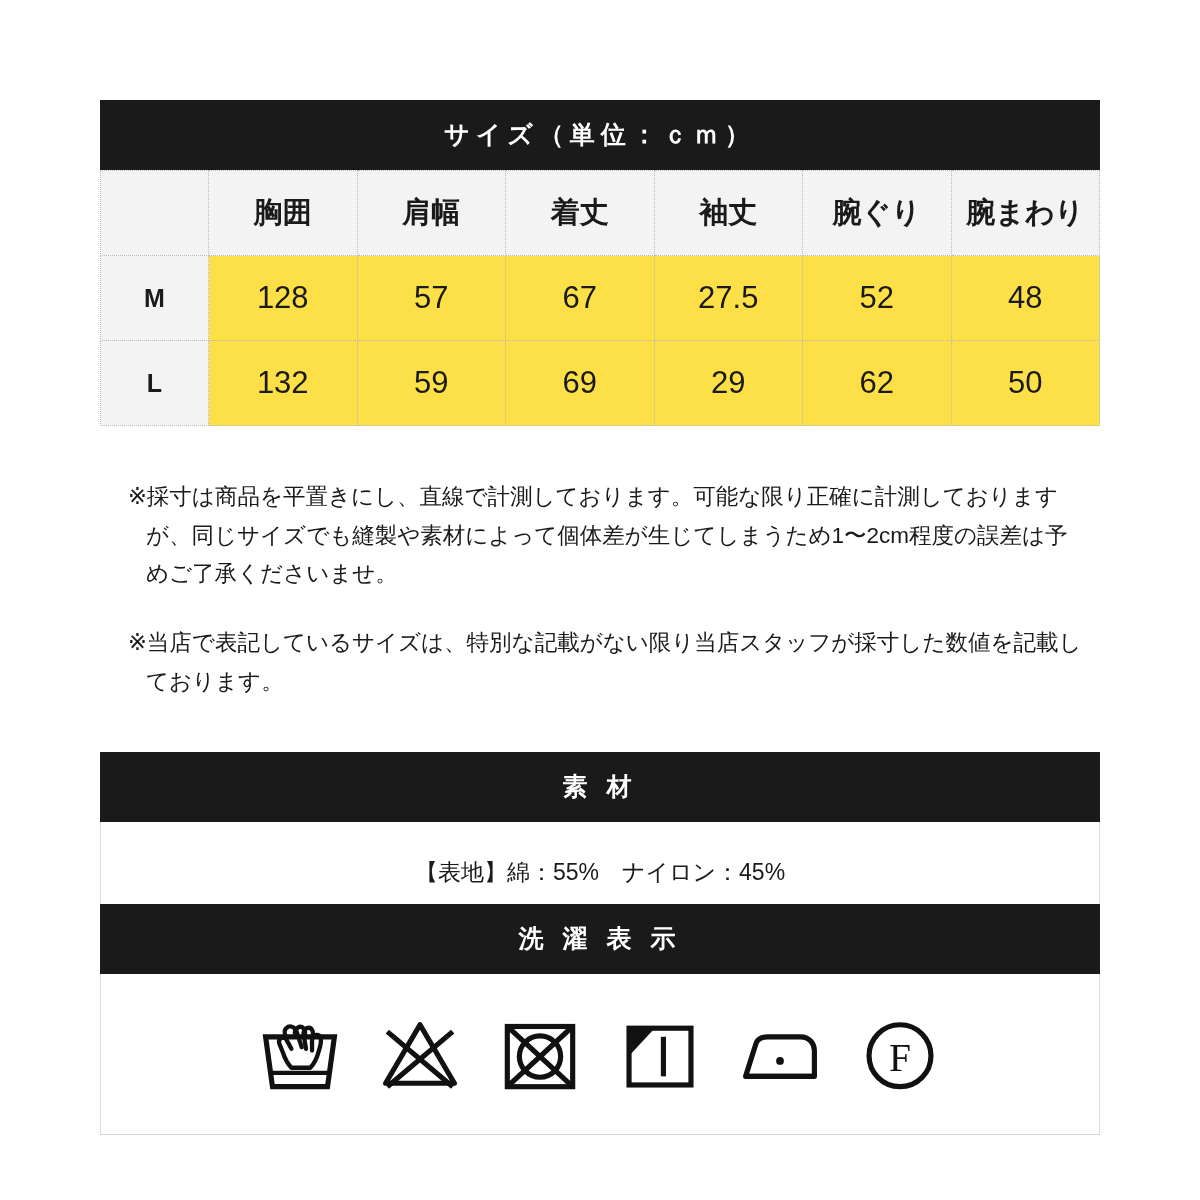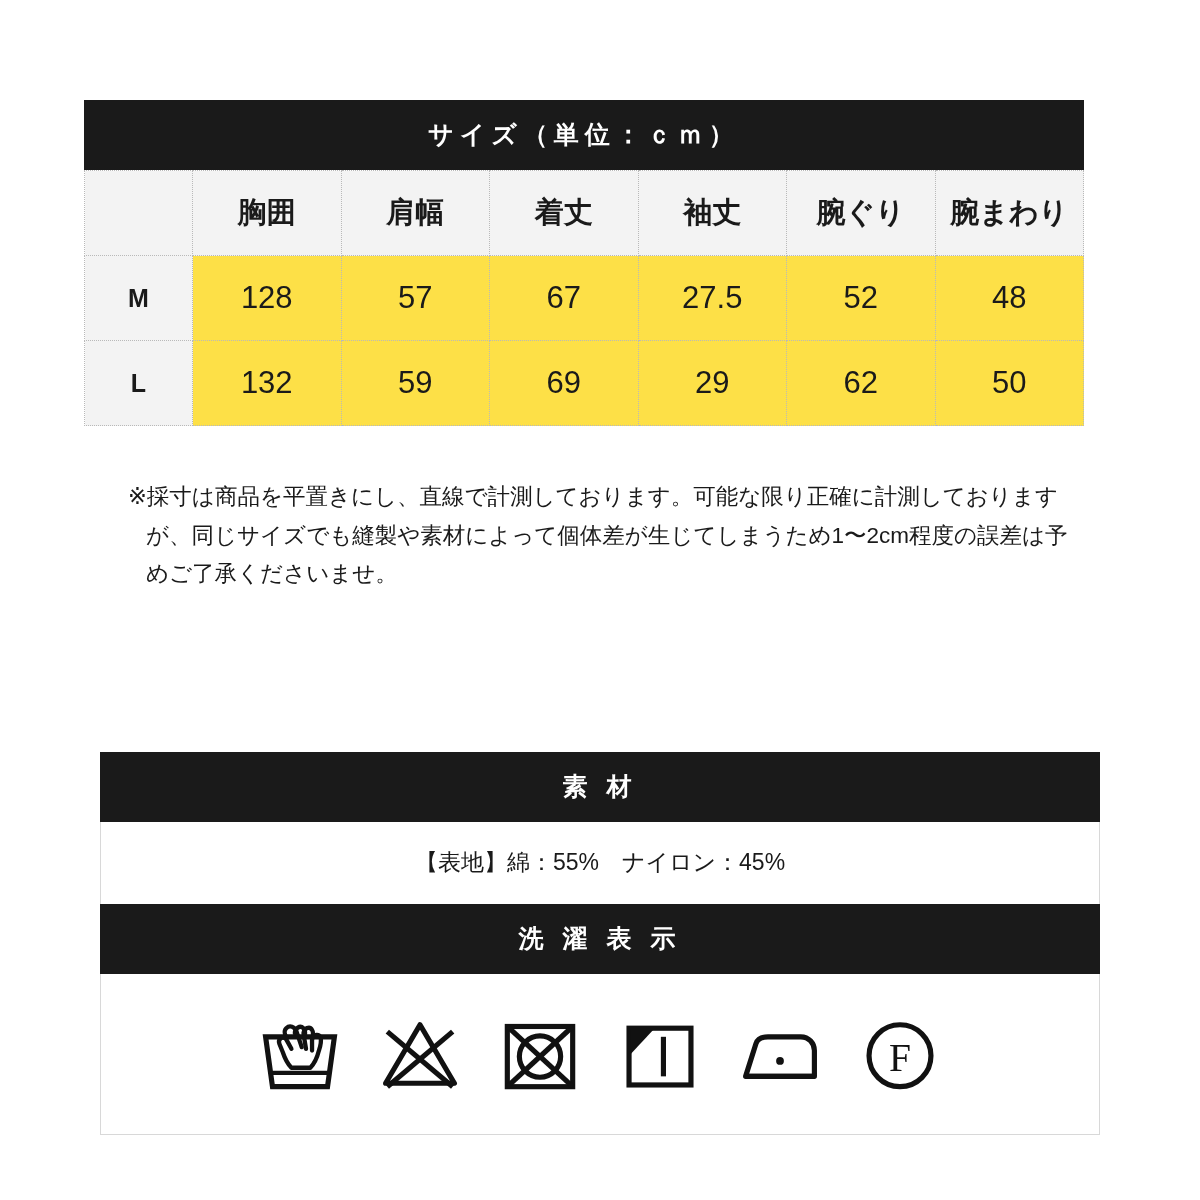--- a/index.html
+++ b/index.html
@@ -19,21 +19,21 @@
   .page {
     position: relative;
     width: 1200px;
     height: 1200px;
     box-sizing: border-box;
   }
 
   
   .size-block {
     position: absolute;
-    left: 84px;
+    left: 100px;
     top: 100px;
     width: 1000px;
   }
 
   .block-title {
     background: #1a1a1a;
     color: #ffffff;
     text-align: center;
     font-size: 25px;
     font-weight: bold;
@@ -110,21 +110,21 @@
   .material-block {
     position: absolute;
     left: 100px;
     top: 752px;
     width: 1000px;
   }
   .material-body {
     border: 1px solid #d8d8d8;
     border-top: none;
     background: #ffffff;
-    padding: 22px 0 26px 0;
+    padding: 32px 0 26px 0;
     text-align: center;
   }
   .material-line {
     font-size: 23px;
     line-height: 1.62;
     color: #1a1a1a;
   }
 
   
   .wash-block {
@@ -188,20 +188,23 @@
           <td>50</td>
         </tr>
       </tbody>
     </table>
   </div>
 
   <div class="notes">
     <div class="note">
       <span class="body">※採寸は商品を平置きにし、直線で計測しております。可能な限り正確に計測しておりますが、同じサイズでも縫製や素材によって個体差が生じてしまうため1〜2cm程度の誤差は予めご了承くださいませ。</span>
     </div>
+    <div class="note">
+      <span class="body">※当店で表記しているサイズは、特別な記載がない限り当店スタッフが採寸した数値を記載しております。</span>
+    </div>
   </div>
 
   <div class="material-block">
     <div class="block-title">素 材</div>
     <div class="material-body">
       <div class="material-line">【表地】綿：55%　ナイロン：45%</div>
     </div>
   </div>
 
   <div class="wash-block">

